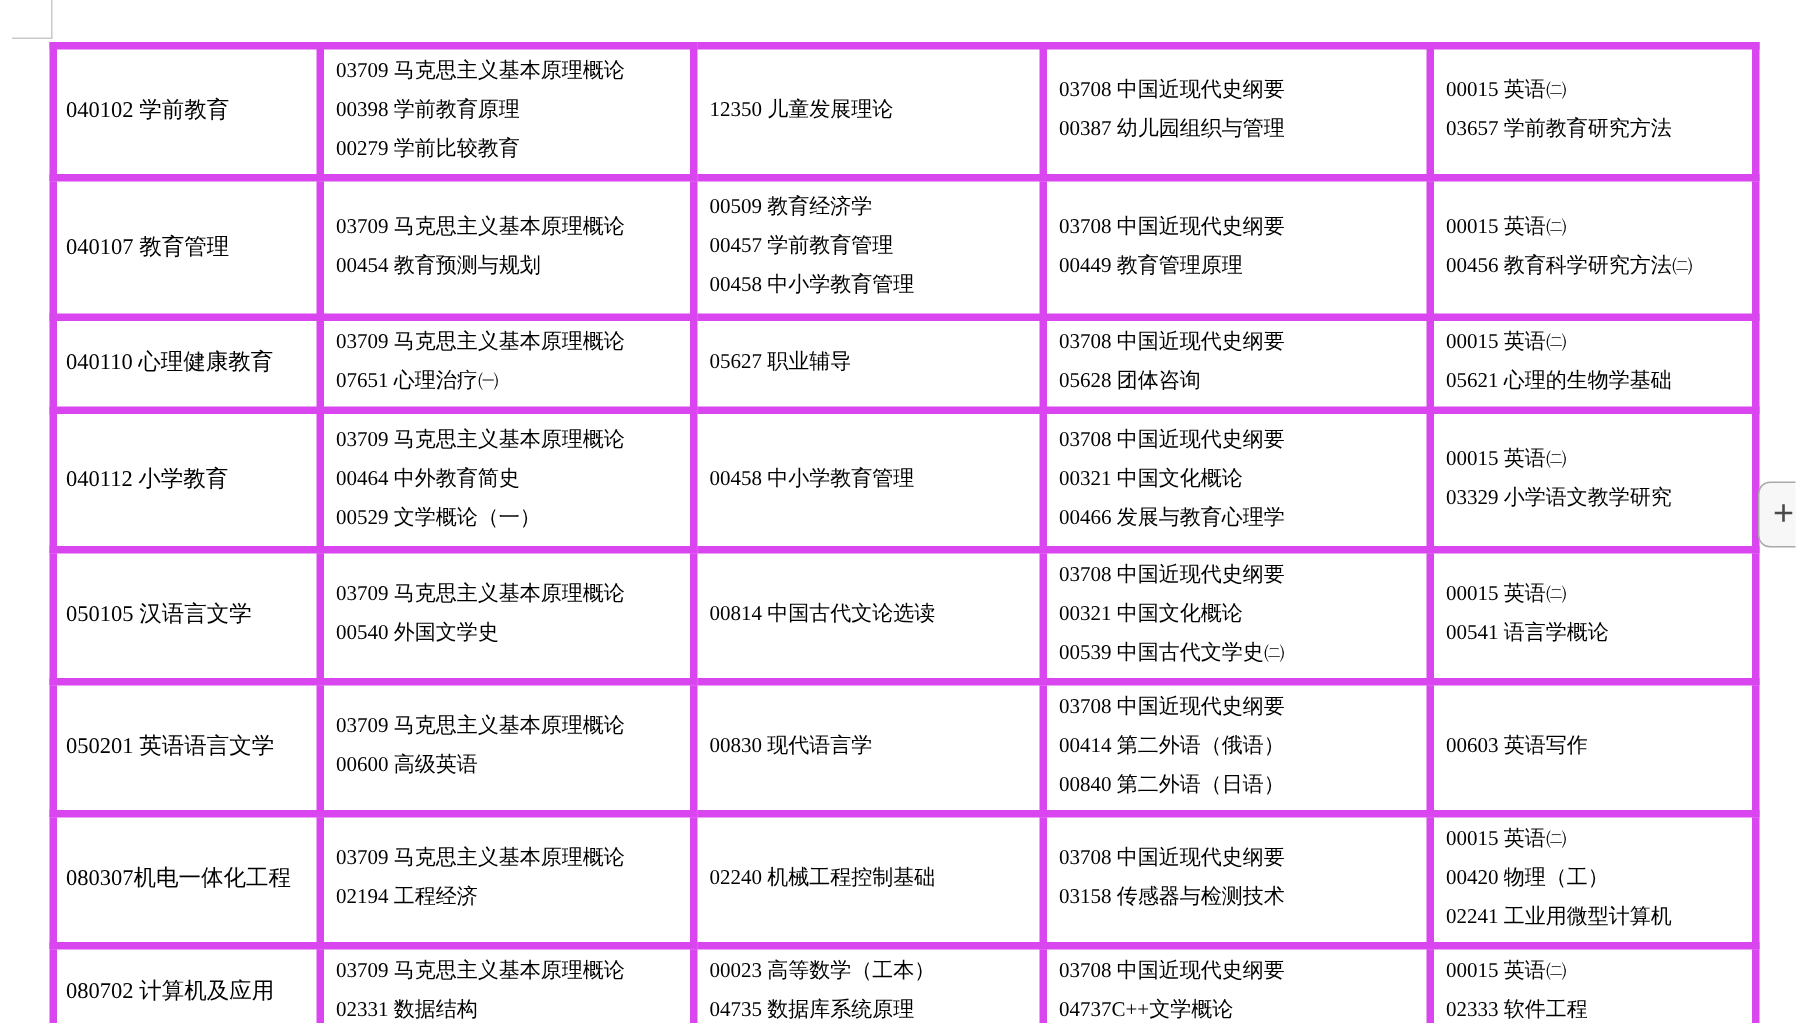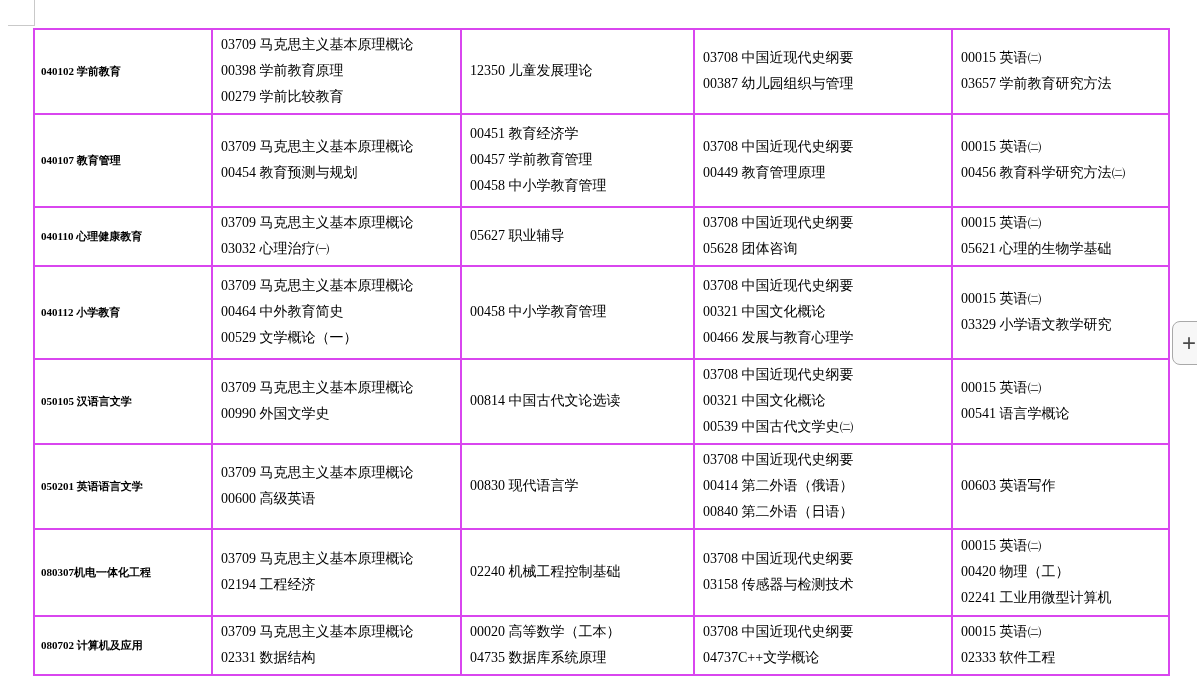--- a/index.html
+++ b/index.html
@@ -31,30 +31,30 @@
   }
   table.schedule {
     position: absolute;
     left: 33px; top: 28px;
     width: 1135px;
     border-collapse: collapse;
     table-layout: fixed;
     border: 2px solid #000;
   }
   table.schedule td {
-    border: 2px solid #d946ef;
+    border: 5px solid #d946ef;
     vertical-align: middle;
     font-size: 14px;
     line-height: 26px;
     padding: 2px 4px 3px 8px;
     overflow: hidden;
   }
   table.schedule td.major {
-    font-weight: bold;
-    font-size: 11px;
+    font-weight: normal;
+    font-size: 15px;
     padding-left: 6px;
     white-space: nowrap;
   }
   .line { white-space: nowrap; }
   
   .zoom-btn {
     position: absolute;
     left: 1172px; top: 321px;
     width: 34px; height: 44px;
     background: #f7f7f7;
@@ -107,38 +107,38 @@
             <div class="line">03657 学前教育研究方法</div>
           </td>
         </tr>
         <tr style="height: 93px;">
           <td class="major">040107 教育管理</td>
           <td>
             <div class="line">03709 马克思主义基本原理概论</div>
             <div class="line">00454 教育预测与规划</div>
           </td>
           <td>
-            <div class="line">00451 教育经济学</div>
+            <div class="line">00509 教育经济学</div>
             <div class="line">00457 学前教育管理</div>
             <div class="line">00458 中小学教育管理</div>
           </td>
           <td>
             <div class="line">03708 中国近现代史纲要</div>
             <div class="line">00449 教育管理原理</div>
           </td>
           <td>
             <div class="line">00015 英语㈡</div>
             <div class="line">00456 教育科学研究方法㈡</div>
           </td>
         </tr>
         <tr style="height: 52px;">
           <td class="major">040110 心理健康教育</td>
           <td>
             <div class="line">03709 马克思主义基本原理概论</div>
-            <div class="line">03032 心理治疗㈠</div>
+            <div class="line">07651 心理治疗㈠</div>
           </td>
           <td>
             <div class="line">05627 职业辅导</div>
           </td>
           <td>
             <div class="line">03708 中国近现代史纲要</div>
             <div class="line">05628 团体咨询</div>
           </td>
           <td>
             <div class="line">00015 英语㈡</div>
@@ -162,21 +162,21 @@
           </td>
           <td>
             <div class="line">00015 英语㈡</div>
             <div class="line">03329 小学语文教学研究</div>
           </td>
         </tr>
         <tr style="height: 84px;">
           <td class="major">050105 汉语言文学</td>
           <td>
             <div class="line">03709 马克思主义基本原理概论</div>
-            <div class="line">00990 外国文学史</div>
+            <div class="line">00540 外国文学史</div>
           </td>
           <td>
             <div class="line">00814 中国古代文论选读</div>
           </td>
           <td>
             <div class="line">03708 中国近现代史纲要</div>
             <div class="line">00321 中国文化概论</div>
             <div class="line">00539 中国古代文学史㈡</div>
           </td>
           <td>
@@ -221,21 +221,21 @@
             <div class="line">02241 工业用微型计算机</div>
           </td>
         </tr>
         <tr style="height: 53px;">
           <td class="major">080702 计算机及应用</td>
           <td>
             <div class="line">03709 马克思主义基本原理概论</div>
             <div class="line">02331 数据结构</div>
           </td>
           <td>
-            <div class="line">00020 高等数学（工本）</div>
+            <div class="line">00023 高等数学（工本）</div>
             <div class="line">04735 数据库系统原理</div>
           </td>
           <td>
             <div class="line">03708 中国近现代史纲要</div>
             <div class="line">04737C++文学概论</div>
           </td>
           <td>
             <div class="line">00015 英语㈡</div>
             <div class="line">02333 软件工程</div>
           </td>

